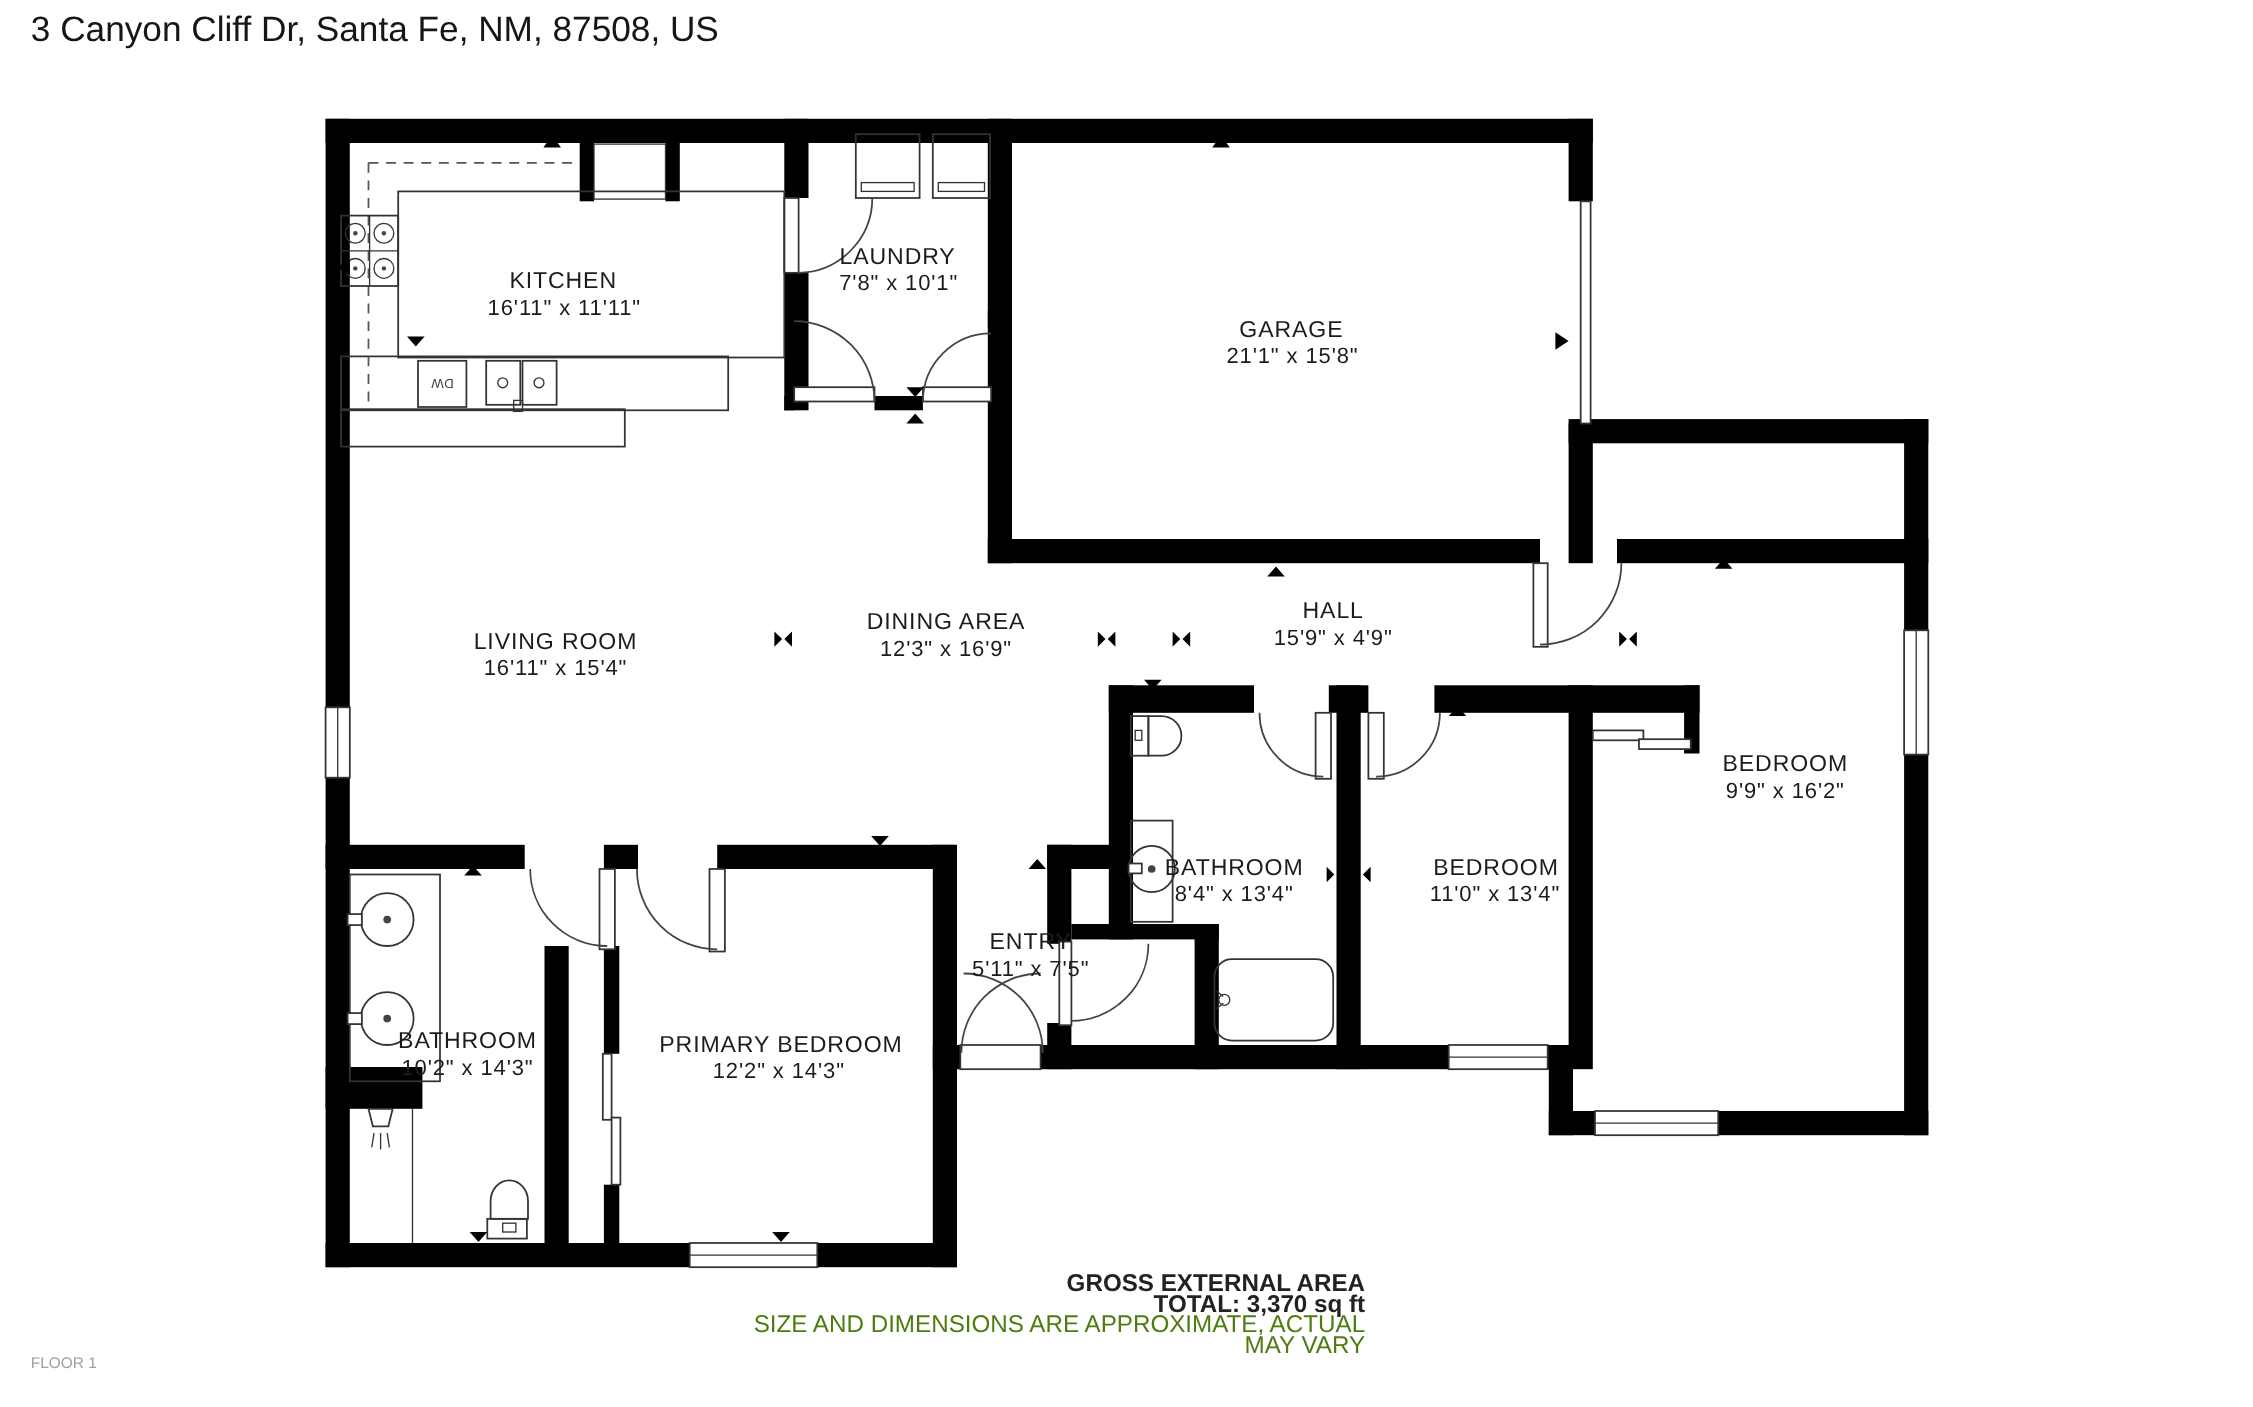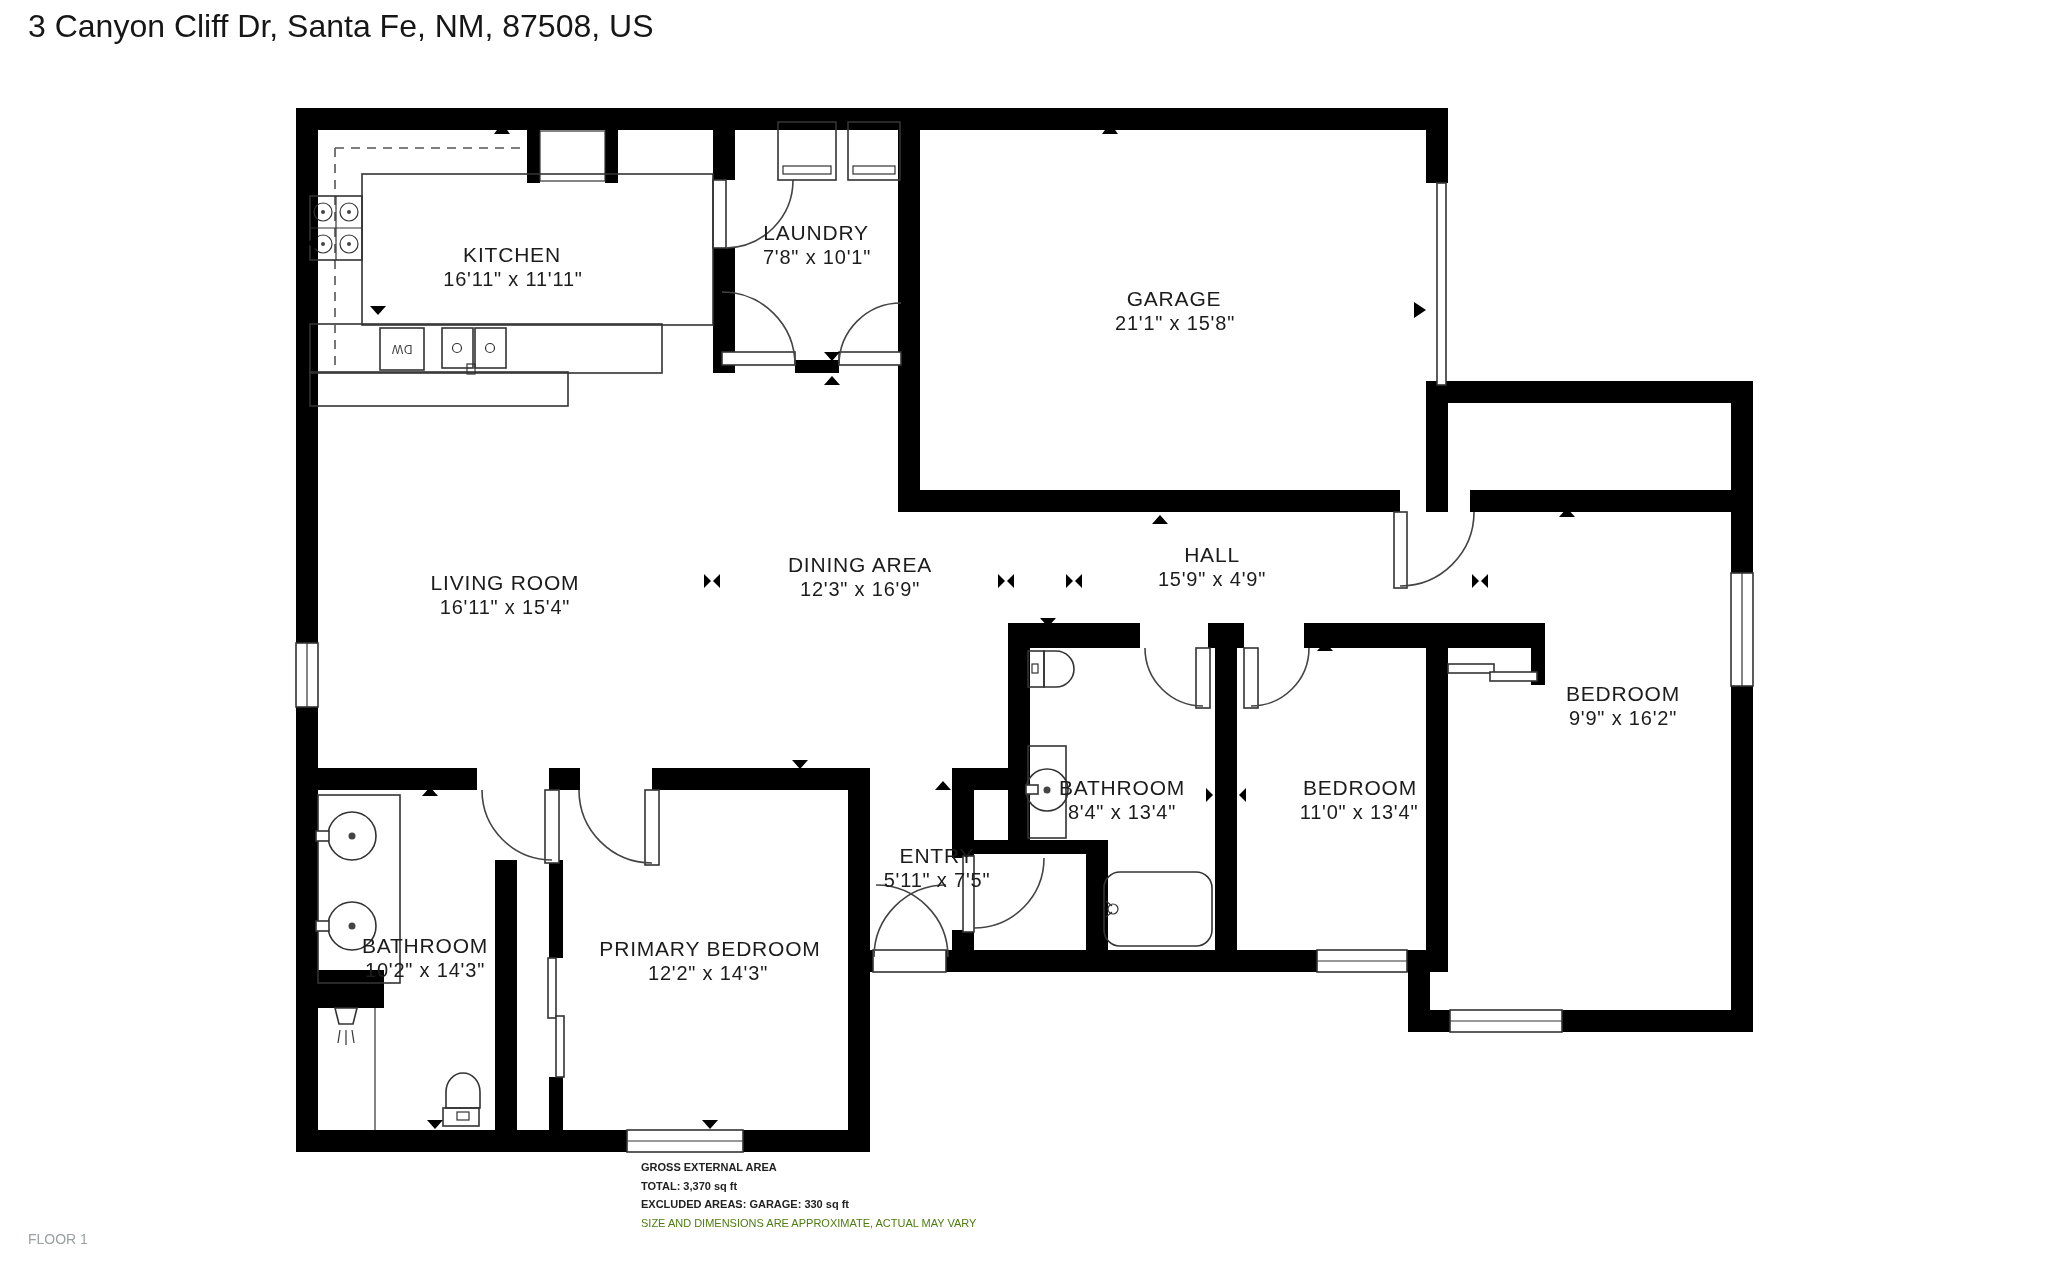--- a/index.html
+++ b/index.html
@@ -4,22 +4,22 @@
 <style>
   html,body{margin:0;padding:0;background:#ffffff;}
   body{width:2048px;height:1279px;font-family:"Liberation Sans",sans-serif;overflow:hidden;}
   #canvas{position:relative;width:2048px;height:1279px;background:#fff;}
   #plan-svg{position:absolute;left:0;top:0;}
   .page-title{
     position:absolute;left:28px;top:8px;width:1400px;
     font-size:32px;color:#161616;letter-spacing:0px;font-weight:400;
   }
   .footer{
-    position:absolute;left:641px;top:1158px;width:600px;text-align:left;
-    font-size:11px;line-height:18.5px;color:#222;font-weight:600;
+    position:absolute;left:641px;top:1158px;width:600px;text-align:right;
+    font-size:22px;line-height:18.5px;color:#222;font-weight:600;
   }
   .footer .disclaimer{color:#4d7c0f;font-weight:400;}
   .floor-label{
     position:absolute;left:28px;top:1231px;font-size:14px;color:#9aa0a1;font-weight:400;
   }
   .wall{fill:#000;}
   .thin{fill:none;stroke:#333;stroke-width:1.6;}
   .thin2{fill:none;stroke:#333;stroke-width:1.2;}
   .winrect{fill:#fff;stroke:#333;stroke-width:1.6;}
   .leaf{fill:#fff;stroke:#333;stroke-width:1.6;}
@@ -359,18 +359,17 @@
       <g>
         <text class="rname" x="710" y="956">PRIMARY BEDROOM</text>
         <text class="rdims" x="708" y="980">12'2" x 14'3"</text>
       </g>
     </g>
   </svg>
 
   <div class="footer">
     <div>GROSS EXTERNAL AREA</div>
     <div>TOTAL: 3,370 sq ft</div>
-    <div>EXCLUDED AREAS: GARAGE: 330 sq ft</div>
     <div class="disclaimer">SIZE AND DIMENSIONS ARE APPROXIMATE, ACTUAL MAY VARY</div>
   </div>
 
   <div class="floor-label">FLOOR 1</div>
 </div>
 
 </body></html>

